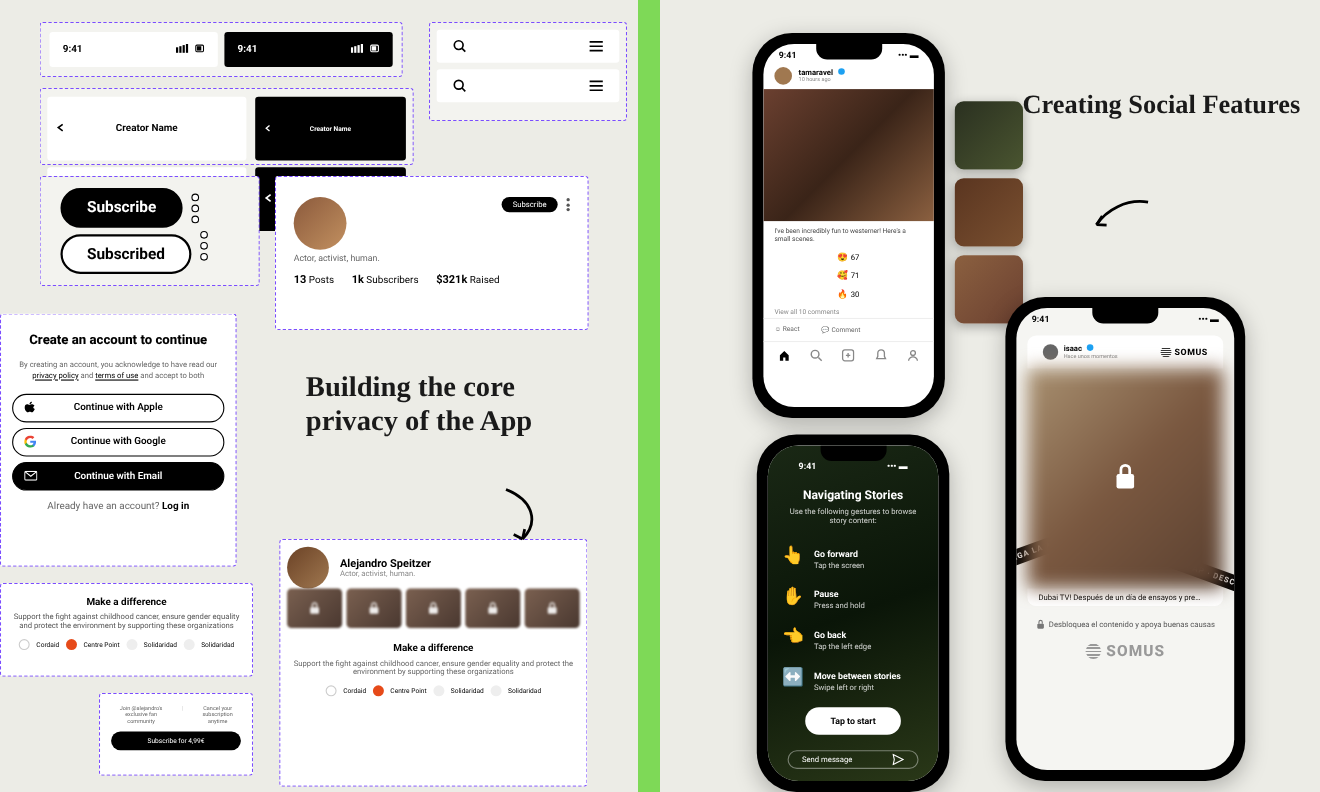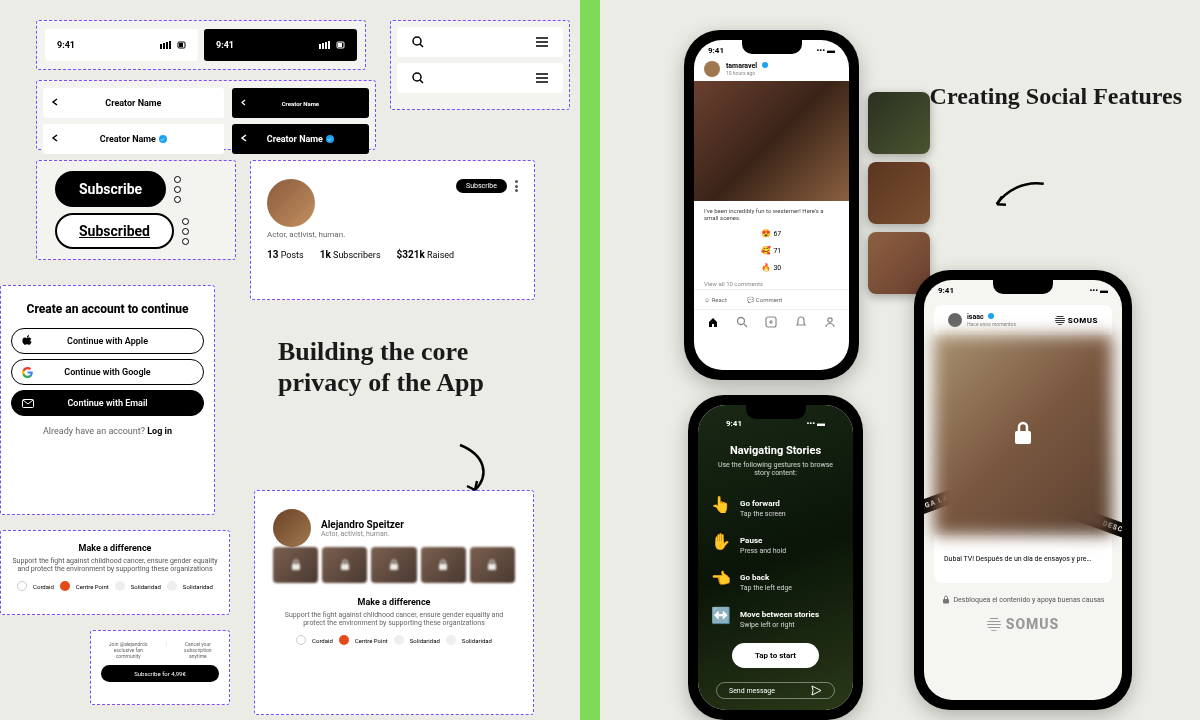--- a/index.html
+++ b/index.html
@@ -13,21 +13,21 @@
 
 
 .statusbars { left: 36px; top: 20px; width: 330px; height: 50px; }
 .sb { display:flex; justify-content:space-between; align-items:center; padding: 6px 12px; border-radius: 3px; font-size: 9px; font-weight:700; }
 .sb.light { background:#fff; }
 .sb.dark { background:#000; color:#fff; }
 .sb-icons svg { vertical-align: middle; }
 
 
 .headers { left: 36px; top: 80px; width: 340px; height: 70px; }
-.hdr { display:flex; align-items:center; padding:10px 10px; border-radius:3px; font-size:9px; font-weight:700; justify-content:center; position:relative; margin:3px 4px;}
+.hdr { display:flex; align-items:center; padding:24px 10px; border-radius:3px; font-size:9px; font-weight:700; justify-content:center; position:relative; margin:3px 4px;}
 .hdr .back { position:absolute; left:8px; }
 .hdr.light { background:#fff;}
 .hdr.dark { background:#000; color:#fff;}
 .verif { width:8px; height:8px; border-radius:50%; background:#1da1f2; display:inline-flex; align-items:center; justify-content:center; margin-left:3px; }
 .verif svg { width:5px; height:5px; }
 
 
 .searches { left: 390px; top: 20px; width: 180px; height: 90px; }
 .srch { display:flex; align-items:center; justify-content:space-between; background:#fff; padding:8px 14px; margin:6px; border-radius:3px;}
 
@@ -64,21 +64,21 @@
 .diff p { font-size:7px; color:#555; margin: 4px 0 8px;}
 .orgs { display:flex; justify-content:center; align-items:center; gap:6px; font-size:6px; }
 .org-dot { width:10px; height:10px; border-radius:50%; }
 
 
 .tinysub { left: 90px; top: 630px; width: 140px; height: 75px; background:#fff; padding:10px; text-align:center;}
 .tinysub .row { display:flex; justify-content:center; gap:10px; font-size:5px; color:#666; margin-bottom:6px;}
 .tinysub .sbtn { background:#000; color:#fff; font-size:6px; border-radius:999px; padding:5px; }
 
 
-.creator { left: 254px; top: 490px; width: 280px; height: 225px; background:#fff; padding:18px; }
+.creator { left: 254px; top: 490px; width: 280px; height: 225px; background:#fff; padding:6px; }
 .creator-head { display:flex; gap:10px; align-items:center;}
 .creator-head .av { width:38px; height:38px; border-radius:50%; background:linear-gradient(135deg,#6b4226,#a07850);}
 .unlock-bar { background:#000; color:#fff; font-size:7px; font-weight:700; text-align:center; padding:5px; border-radius:3px; margin:10px 0 6px;}
 .thumbs { display:flex; gap:4px; }
 .thumb { flex:1; height:36px; border-radius:4px; background:linear-gradient(135deg,#7a6050,#4a3830); filter:blur(1px); position:relative; display:flex; align-items:center; justify-content:center;}
 .thumb svg { opacity:0.9; }
 
 
 .hw1 { position:absolute; left: 278px; top: 336px; width: 220px; font-size: 26px; }
 .arrow1 { position:absolute; left: 450px; top: 440px; }
@@ -114,21 +114,21 @@
 .tap-btn { background:#fff; color:#000; font-size:8px; font-weight:700; text-align:center; padding:8px; border-radius:999px; margin: 14px 20px;}
 .msg-bar { border:1px solid rgba(255,255,255,0.4); border-radius:999px; padding:2px 12px; font-size:7px; display:flex; justify-content:space-between; align-items:center; margin: 0 4px;}
 
 .phone3 .phone-inner { background:#f5f5f2;}
 .somus-head { display:flex; justify-content:space-between; align-items:center; padding: 8px 14px; background:#fff; margin: 8px 10px 0; border-radius: 8px 8px 0 0;}
 .somus-head .u { display:flex; align-items:center; gap:5px; font-size:7px;}
 .somus-head .u .ua{ width:14px; height:14px; border-radius:50%; background:#666;}
 .somus-logo { font-size:8px; font-weight:800; letter-spacing:0.5px; display:flex; align-items:center; gap:3px;}
 .somus-logo .sg { width:10px; height:10px; background:repeating-linear-gradient(0deg,#333 0 1px,transparent 1px 2px); border-radius:50%;}
 .locked-content { margin: 0 10px; height: 200px; background:linear-gradient(135deg,#a89070,#7a5840,#5a4030); filter:blur(8px); position:relative; display:flex; align-items:center; justify-content:center;}
-.caption-bar { background:#fff; margin: 0 10px; padding: 20px 10px; font-size:7px; border-radius:0 0 8px 8px; white-space:nowrap; overflow:hidden; text-overflow:ellipsis;}
+.caption-bar { background:#fff; margin: 0 10px; padding: 4px 10px; font-size:7px; border-radius:0 0 8px 8px; white-space:nowrap; overflow:hidden; text-overflow:ellipsis;}
 .unlock-note { text-align:center; font-size:7px; color:#555; margin:12px 10px; display:flex; align-items:center; justify-content:center; gap:4px;}
 .somus-big { text-align:center; font-size:14px; font-weight:800; color:#999; letter-spacing:1px; margin-top:10px; display:flex; align-items:center; justify-content:center; gap:5px;}
 .tape { position:absolute; background:#000; color:#fff; font-size:7px; font-weight:700; padding:3px 10px; letter-spacing:1px; }
 .tape1 { left: -16px; top: 155px; transform: rotate(-20deg);}
 .tape2 { right: -18px; top: 180px; transform: rotate(20deg);}
 
 .hw2 { position:absolute; right: 18px; top: 82px; font-size: 24px; text-align:right; }
 .arrow2 { position:absolute; right: 150px; top: 170px; transform: rotate(15deg);}
 </style>
 </head>
@@ -225,21 +225,21 @@
 
   <div class="dash-box subs">
     <div style="display:flex;align-items:center; gap:8px;">
       <div class="btn-pill filled">Subscribe</div>
       <div class="dots" style="position:static;">
           <div class="d"></div>
           <div class="d"></div>
           <div class="d"></div>
         </div>
     </div>
-    <div style="display:flex;align-items:center; gap:8px;text-decoration:underline;">
+    <div style="display:flex;align-items:flex-start; gap:8px;">
       <div class="btn-pill outline">Subscribed</div>
       <div class="dots" style="position:static;">
           <div class="d"></div>
           <div class="d"></div>
           <div class="d"></div>
         </div>
     </div>
   </div>
 
   <div class="dash-box profile">
@@ -257,20 +257,27 @@
     <div style="font-size:8px; color:#666; margin-top:3px;">Actor, activist, human.</div>
     <div class="stats">
       <div><b>13</b> <span>Posts</span></div>
       <div><b>1k</b> <span>Subscribers</span></div>
       <div><b>$321k</b> <span>Raised</span></div>
     </div>
   </div>
 
   <div class="dash-box signup">
     <h3>Create an account to continue</h3>
+    <div class="legal">
+      <span>By creating an account, you acknowledge to have read our</span>
+      <u>privacy policy</u>
+      <span>and</span>
+      <u>terms of use</u>
+      <span>and accept to both</span>
+    </div>
     <div class="auth-btn">
       <span class="auth-ico">
           <svg width="11" height="12" viewBox="0 0 11 12">
             <path d="M8 6.3c0-1.6 1.3-2.4 1.4-2.4-.8-1.1-1.9-1.3-2.3-1.3-1 0-1.9.6-2.4.6s-1.3-.6-2.1-.6C1.5 2.6.4 3.5.4 5.4c0 1.1.4 2.3 1 3 .5.7 1 1.4 1.8 1.4.7 0 1-.5 1.9-.5s1.1.5 1.9.5 1.3-.7 1.8-1.4c.6-.8.8-1.6.8-1.6s-1.6-.6-1.6-2.5zm-1.5-4.6c.4-.5.7-1.2.6-1.7-.6 0-1.3.4-1.7.9-.4.4-.7 1.1-.6 1.7.7 0 1.3-.4 1.7-.9z" fill="#000"></path>
           </svg>
         </span>
       <span>Continue with Apple</span>
     </div>
     <div class="auth-btn">
       <span class="auth-ico">

